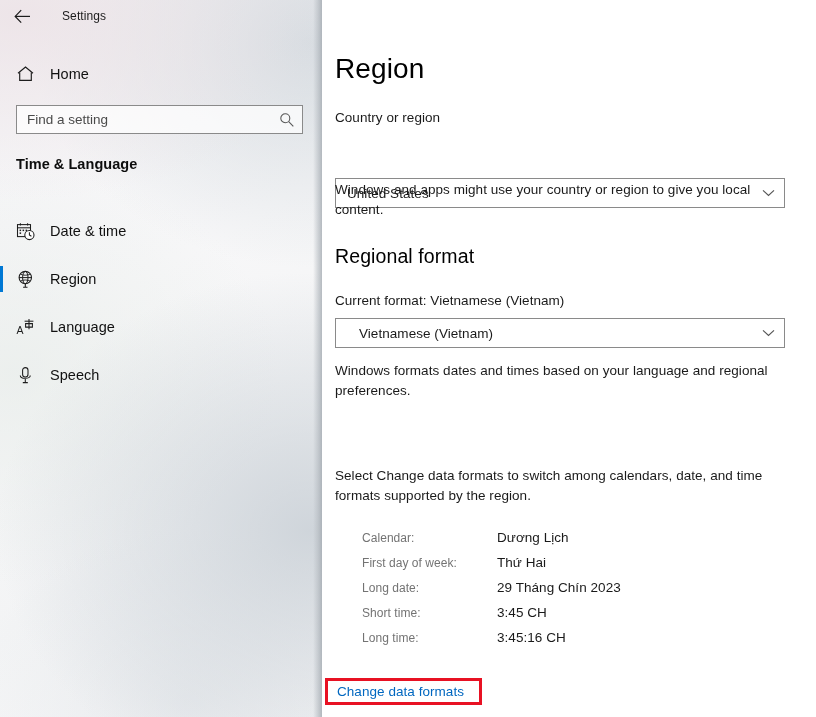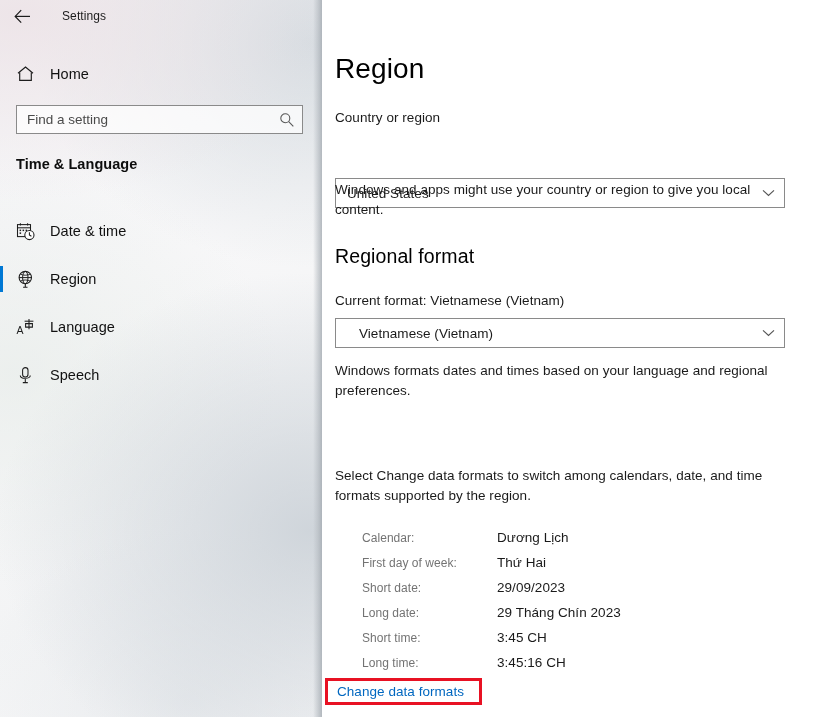--- a/index.html
+++ b/index.html
@@ -428,24 +428,20 @@
     <div id="data-table">
       <div class="data-row">
         <span class="data-key">Calendar:</span>
         <span class="data-val">Dương Lịch</span>
       </div>
       <div class="data-row">
         <span class="data-key">First day of week:</span>
         <span class="data-val">Thứ Hai</span>
       </div>
       <div class="data-row">
-        <span class="data-key">Short date:</span>
-        <span class="data-val">29/09/2023</span>
-      </div>
-      <div class="data-row">
         <span class="data-key">Long date:</span>
         <span class="data-val">29 Tháng Chín 2023</span>
       </div>
       <div class="data-row">
         <span class="data-key">Short time:</span>
         <span class="data-val">3:45 CH</span>
       </div>
       <div class="data-row">
         <span class="data-key">Long time:</span>
         <span class="data-val">3:45:16 CH</span>

